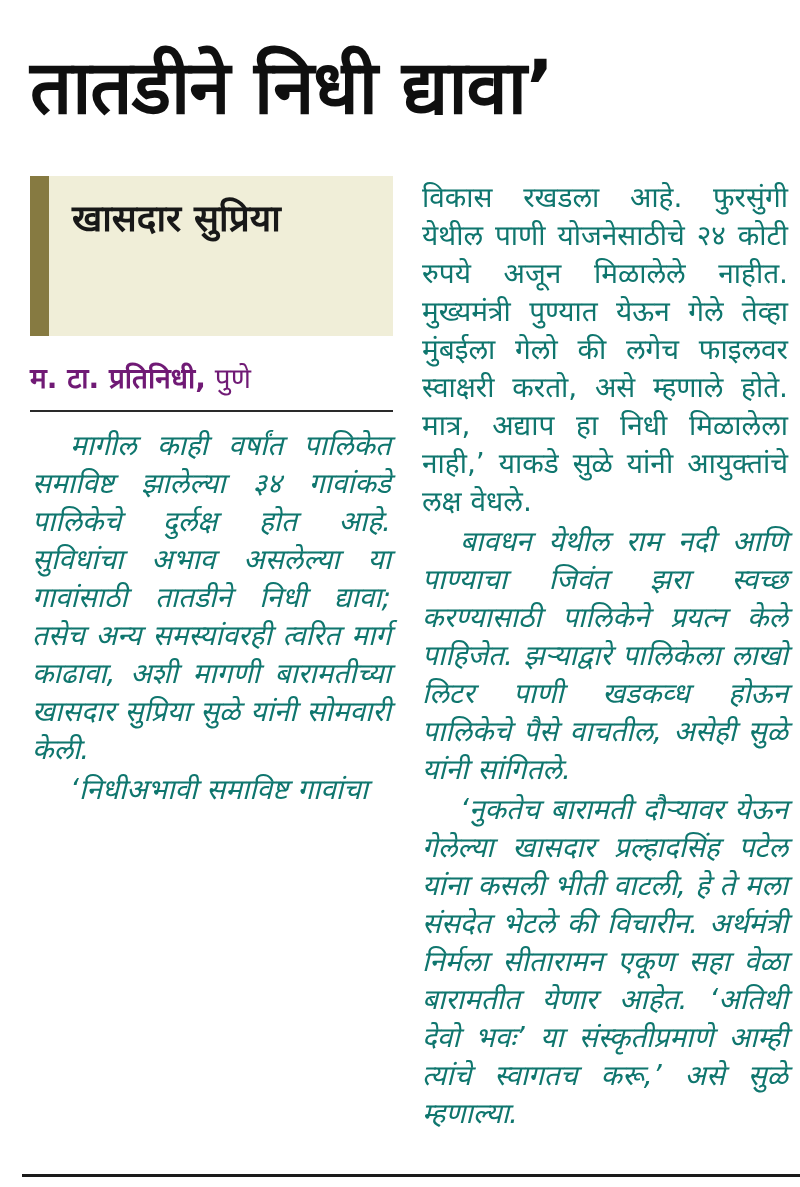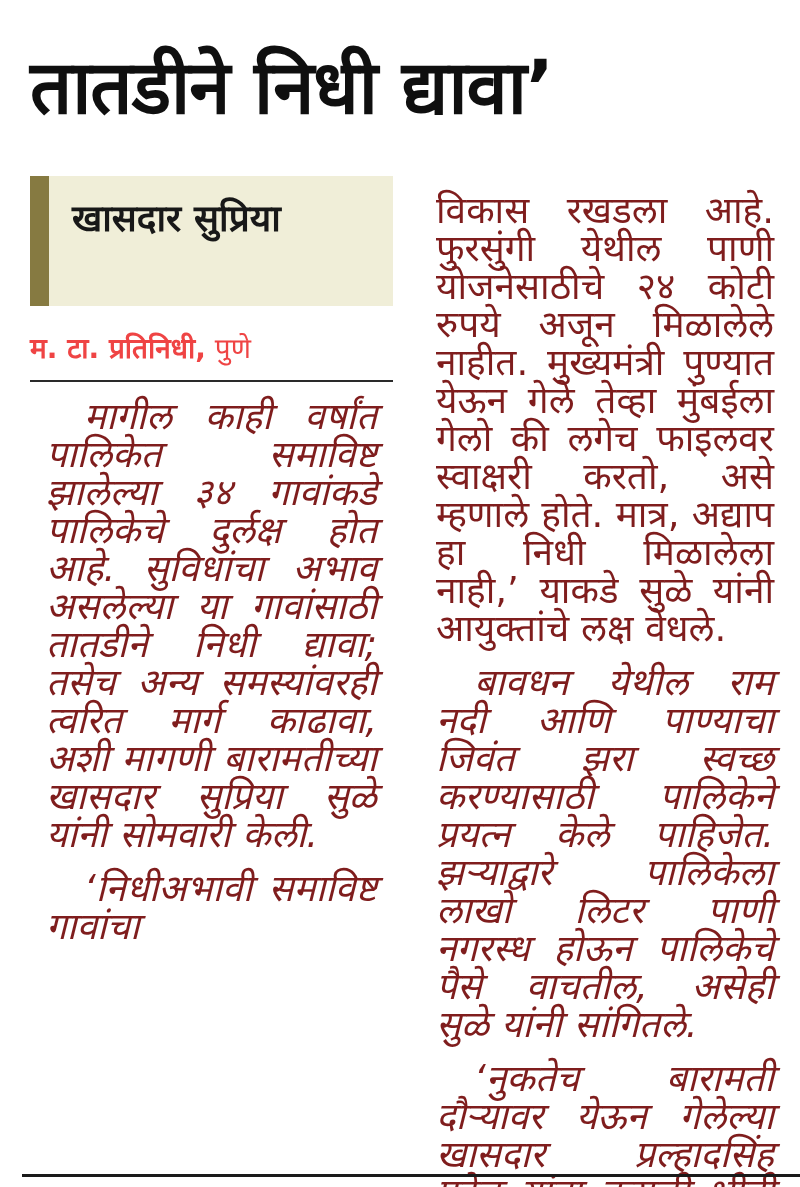--- a/index.html
+++ b/index.html
@@ -33,21 +33,21 @@
   .columns {
     display: flex;
     gap: 27px;
     margin: 27px 10px 0 30px;
   }
   .col-left  { width: 363px; flex: 0 0 363px; }
   .col-right { width: 370px; flex: 0 0 370px; }
   
   .kicker {
     display: flex;
-    height: 130px;
+    height: 160px;
   }
   .kicker-bar {
     width: 19px;
     flex: 0 0 19px;
     background: #867a41;
   }
   .kicker-box {
     flex: 1;
     background: #f0eed8;
     padding: 19px 8px 0 23px;
@@ -59,38 +59,38 @@
     font-weight: 700;
     line-height: 48px;
     color: #181818;
     white-space: nowrap;
   }
   
   .byline {
     margin-top: 27px;
     font-size: 28px;
     line-height: 32px;
-    color: #ef4444;
+    color: #701a75;
   }
   .byline-author { font-weight: 700; }
   .byline-city   { font-weight: 400; }
   .byline-rule {
     border: none;
     border-top: 2px solid #2a2a2a;
     margin: 15px 0 0 0;
   }
   
   .body-text { margin-top: 15px; }
   .col-right .body-text { margin-top: 3px; }
   .body-text p {
-    margin: 16px;
-    font-size: 37px;
+    margin: 2px;
+    font-size: 28px;
     line-height: 38px;
     text-align: justify;
-    color: #7f1d1d;
+    color: #0f766e;
   }
   .body-text p.indent { text-indent: 38px; font-style: italic; }
   
   .bottom-rule {
     position: absolute;
     left: 22px;
     right: 0;
     bottom: 10px;
     border: none;
     border-top: 3px solid #1a1a1a;
@@ -127,21 +127,21 @@
       <div class="body-text">
         <p class="indent">मागील काही वर्षांत पालिकेत समाविष्ट झालेल्या ३४ गावांकडे पालिकेचे दुर्लक्ष होत आहे. सुविधांचा अभाव असलेल्या या गावांसाठी तातडीने निधी द्यावा; तसेच अन्य समस्यांवरही त्वरित मार्ग काढावा, अशी मागणी बारामतीच्या खासदार सुप्रिया सुळे यांनी सोमवारी केली.</p>
         <p class="indent">‘निधीअभावी समाविष्ट गावांचा</p>
       </div>
 
     </div>
 
     <div class="col-right">
       <div class="body-text">
         <p>विकास रखडला आहे. फुरसुंगी येथील पाणी योजनेसाठीचे २४ कोटी रुपये अजून मिळालेले नाहीत. मुख्यमंत्री पुण्यात येऊन गेले तेव्हा मुंबईला गेलो की लगेच फाइलवर स्वाक्षरी करतो, असे म्हणाले होते. मात्र, अद्याप हा निधी मिळालेला नाही,’ याकडे सुळे यांनी आयुक्तांचे लक्ष वेधले.</p>
-        <p class="indent">बावधन येथील राम नदी आणि पाण्याचा जिवंत झरा स्वच्छ करण्यासाठी पालिकेने प्रयत्न केले पाहिजेत. झऱ्याद्वारे पालिकेला लाखो लिटर पाणी नगरस्ध होऊन पालिकेचे पैसे वाचतील, असेही सुळे यांनी सांगितले.</p>
+        <p class="indent">बावधन येथील राम नदी आणि पाण्याचा जिवंत झरा स्वच्छ करण्यासाठी पालिकेने प्रयत्न केले पाहिजेत. झऱ्याद्वारे पालिकेला लाखो लिटर पाणी खडकव्ध होऊन पालिकेचे पैसे वाचतील, असेही सुळे यांनी सांगितले.</p>
         <p class="indent">‘नुकतेच बारामती दौऱ्यावर येऊन गेलेल्या खासदार प्रल्हादसिंह पटेल यांना कसली भीती वाटली, हे ते मला संसदेत भेटले की विचारीन. अर्थमंत्री निर्मला सीतारामन एकूण सहा वेळा बारामतीत येणार आहेत. ‘अतिथी देवो भवः’ या संस्कृतीप्रमाणे आम्ही त्यांचे स्वागतच करू,’ असे सुळे म्हणाल्या.</p>
       </div>
     </div>
 
   </div>
 
   <hr class="bottom-rule">
 
 </div>
 

